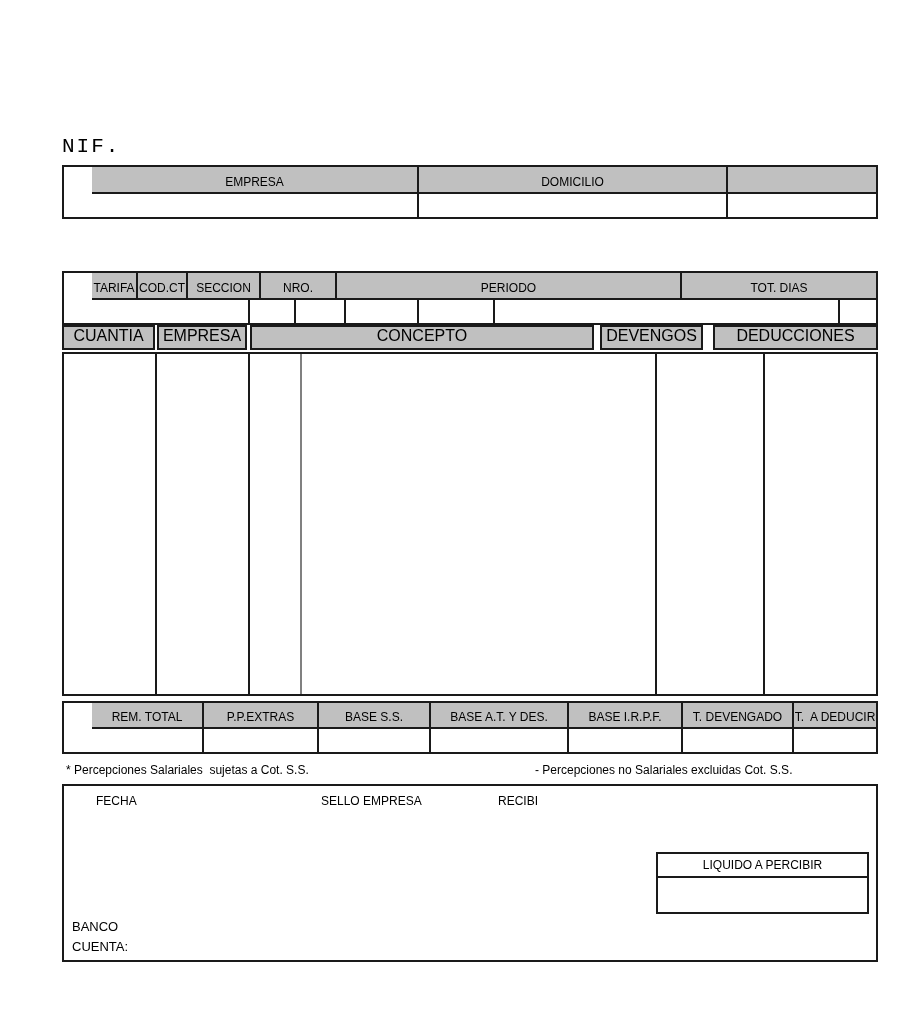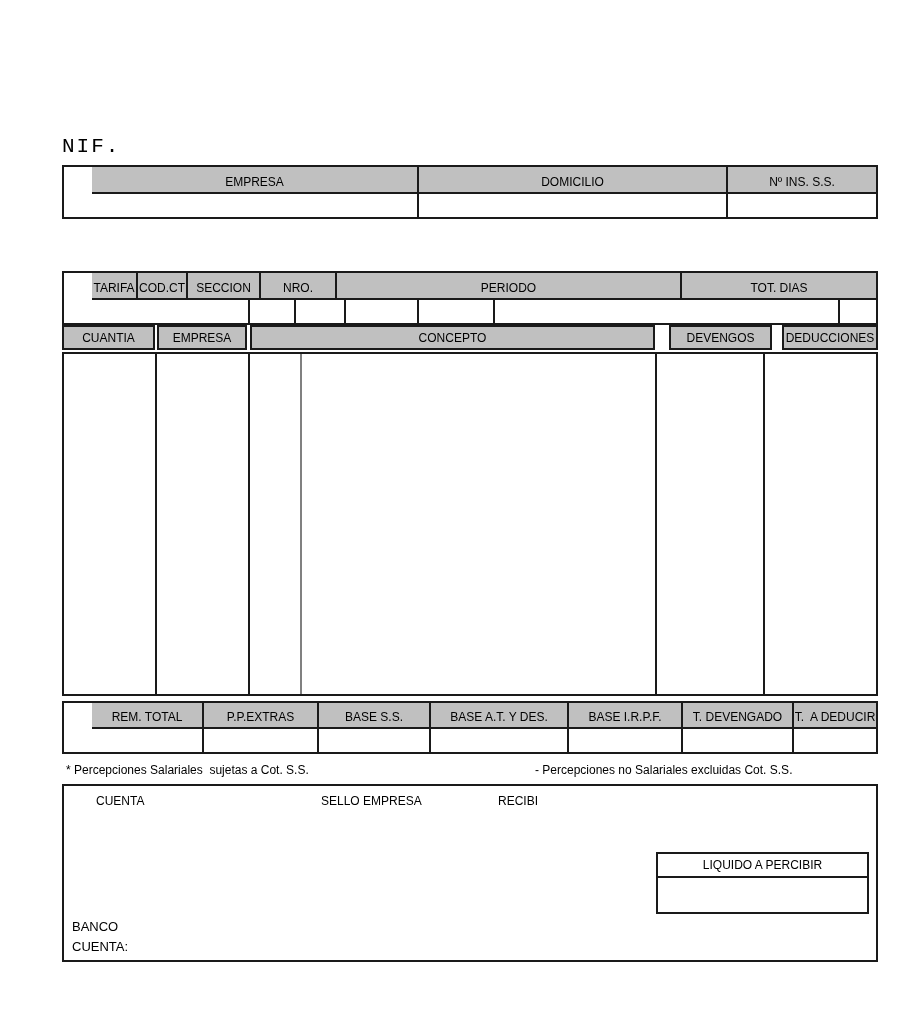--- a/index.html
+++ b/index.html
@@ -24,21 +24,21 @@
     box-sizing:border-box;border-right:2px solid var(--border);
     display:flex;align-items:flex-end;justify-content:center;
     padding-bottom:3px;font-size:12px;white-space:pre;overflow:hidden;
   }
   .cell.grow{flex:1;}
   .cell.last{border-right:none;}
   .boxrow{position:absolute;left:62px;width:816px;display:flex;}
   .hbox{
     box-sizing:border-box;border:2px solid var(--border);background:var(--hdr);
     display:flex;align-items:flex-end;justify-content:center;
-    padding-bottom:3px;font-size:12px;white-space:pre;overflow:hidden;height:25px;
+    padding-bottom:3px;font-size:16px;white-space:pre;overflow:hidden;height:25px;
   }
   .body-area{
     position:absolute;left:62px;top:352px;width:816px;height:344px;
     border:2px solid var(--border);box-sizing:border-box;background:#fff;
   }
   .vline{position:absolute;top:0;bottom:0;width:2px;background:var(--border);}
   .vline.gray{background:var(--gray-line);}
   .footnote{position:absolute;font-size:12px;white-space:pre;}
   .footer-box{
     position:absolute;left:62px;top:784px;width:816px;height:178px;
@@ -60,21 +60,20 @@
 <body>
 
 <div class="page">
 
   <div class="nif">NIF.</div>
 
   <div class="section" style="top:165px">
     <div class="row hdr" style="height:25px">
       <div class="cell" style="width:327px">EMPRESA</div>
       <div class="cell" style="width:309px">DOMICILIO</div>
-      <div class="cell grow last">Nº INS. S.S.</div>
     </div>
     <div class="row" style="height:23px">
       <div class="cell" style="width:327px"></div>
       <div class="cell" style="width:309px"></div>
       <div class="cell grow last"></div>
     </div>
   </div>
 
 
   <div class="section" style="top:271px">
@@ -93,21 +92,21 @@
       <div class="cell" style="width:73px"></div>
       <div class="cell" style="width:76px"></div>
       <div class="cell" style="width:345px"></div>
       <div class="cell grow last"></div>
     </div>
   </div>
 
   <div class="boxrow" style="top:325px">
     <div class="hbox" style="width:93px;margin-right:2px">CUANTIA</div>
     <div class="hbox" style="width:90px;margin-right:3px">EMPRESA</div>
-    <div class="hbox" style="width:405px;margin-right:14px">CONCEPTO</div>
+    <div class="hbox" style="width:344px;margin-right:6px">CONCEPTO</div>
     <div class="hbox" style="width:103px;margin-right:10px">DEVENGOS</div>
     <div class="hbox" style="flex:1">DEDUCCIONES</div>
   </div>
 
   <div class="body-area">
     <div class="vline" style="left:91px"></div>
     <div class="vline" style="left:184px"></div>
     <div class="vline gray" style="left:236px"></div>
     <div class="vline" style="left:591px"></div>
     <div class="vline" style="left:699px"></div>
@@ -131,21 +130,21 @@
       <div class="cell" style="width:114px"></div>
       <div class="cell" style="width:111px"></div>
       <div class="cell grow last"></div>
     </div>
   </div>
 
   <div class="footnote" style="left:66px;top:763px">* Percepciones Salariales  sujetas a Cot. S.S.</div>
   <div class="footnote" style="left:535px;top:763px">- Percepciones no Salariales excluidas Cot. S.S.</div>
 
   <div class="footer-box">
-    <div class="flabel" style="left:32px;top:8px">CUENTA</div>
+    <div class="flabel" style="left:32px;top:8px">FECHA</div>
     <div class="flabel" style="left:257px;top:8px">SELLO EMPRESA</div>
     <div class="flabel" style="left:434px;top:8px">RECIBI</div>
 
     <div class="liquido-box">
       <div class="liquido-hdr">LIQUIDO A PERCIBIR</div>
       <div class="liquido-val"></div>
     </div>
 
     <div class="banklabel" style="left:8px;top:133px">BANCO</div>
     <div class="banklabel" style="left:8px;top:153px">CUENTA:</div>

